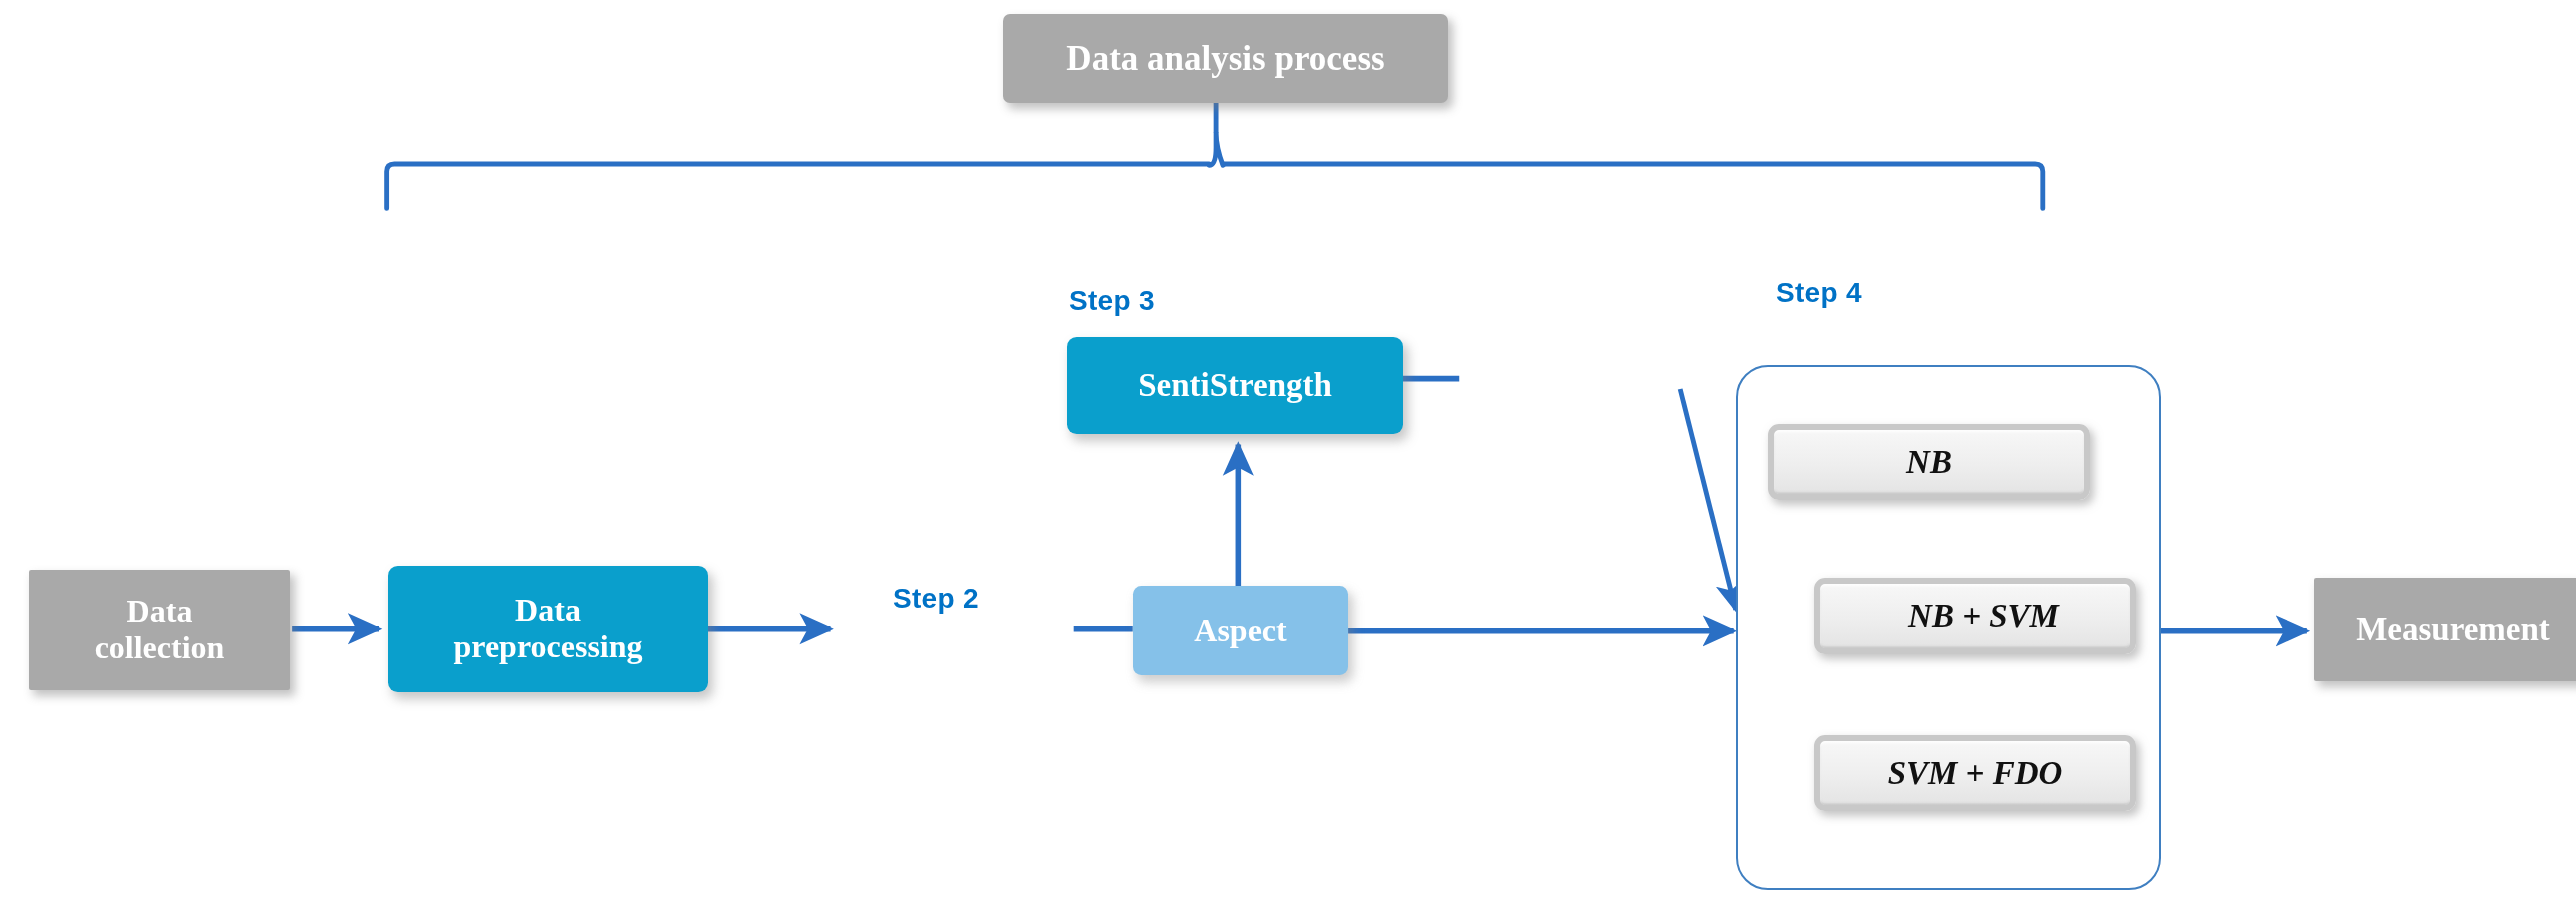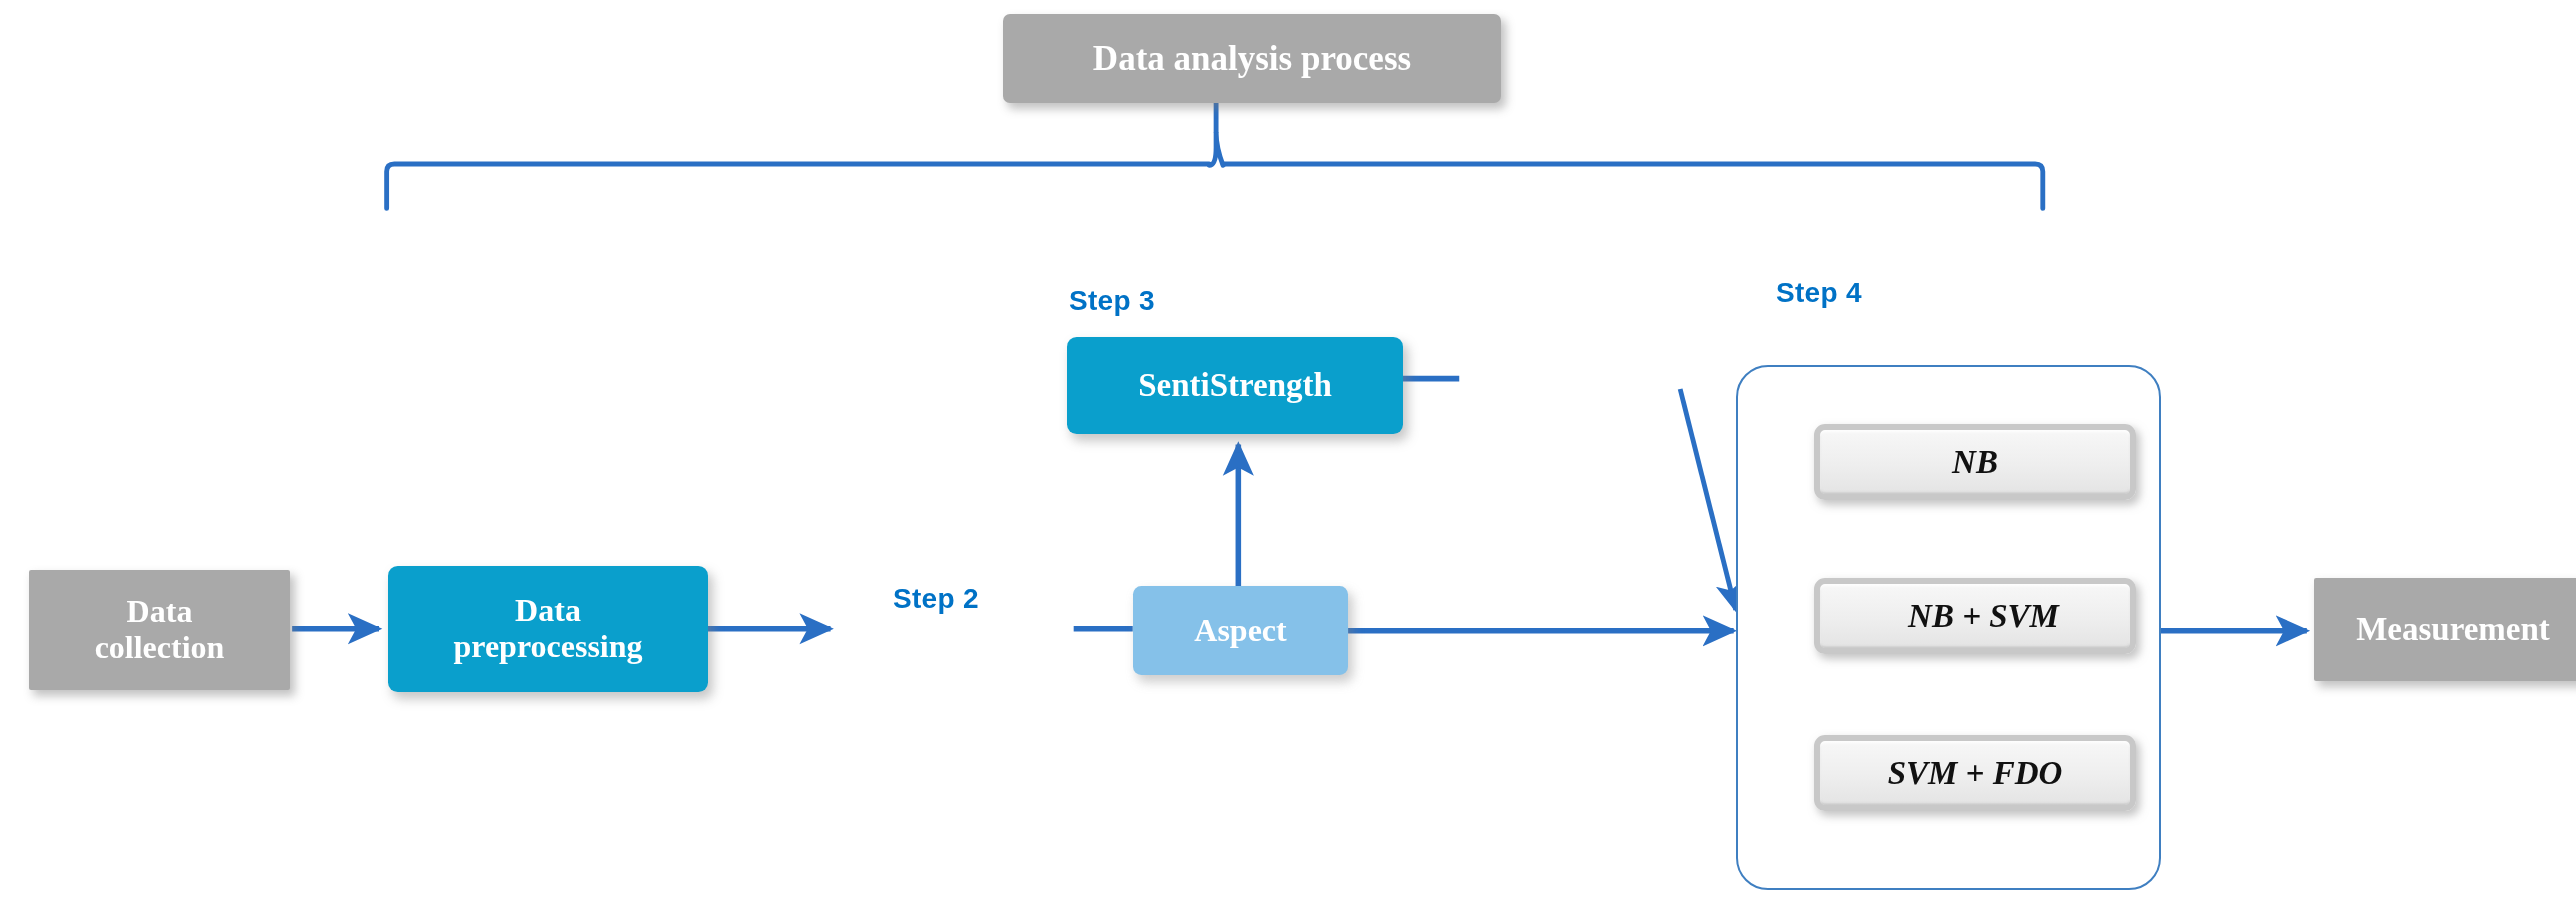--- a/index.html
+++ b/index.html
@@ -136,21 +136,21 @@
 
     <line x1="2018" y1="545" x2="2100" y2="545" stroke="#2a6fc4" stroke-width="8"></line>
 
     <line x1="2418" y1="560" x2="2498" y2="878" stroke="#2a6fc4" stroke-width="7" marker-end="url(#arrowhead)"></line>
 
     <line x1="1940" y1="908" x2="2495" y2="908" stroke="#2a6fc4" stroke-width="8" marker-end="url(#arrowhead)"></line>
 
     <line x1="3110" y1="908" x2="3320" y2="908" stroke="#2a6fc4" stroke-width="8" marker-end="url(#arrowhead)"></line>
   </svg>
 
-  <div class="node node-gray" style="left:1003px; top:14px; width:498px; height:89px; font-size:35px;">
+  <div class="node node-gray" style="left:1003px; top:14px; width:445px; height:89px; font-size:35px;">
     <span>Data analysis process</span>
   </div>
 
   <div class="step-label" style="left:448px; top:520px;margin-top:40px;">Step 1</div>
 
   <div class="step-label" style="left:893px; top:539px;margin-top:44px;">Step 2</div>
 
   <div class="step-label" style="left:1069px; top:285px;">Step 3</div>
 
   <div class="step-label" style="left:1776px; top:277px;">Step 4</div>
@@ -171,21 +171,21 @@
   </div>
 
   <div class="node node-cyan" style="left:1067px; top:337px; width:336px; height:97px; font-size:33px;">
     <span>SentiStrength</span>
   </div>
 
 
   <div class="step4-container" style="left:1736px; top:365px; width:425px; height:525px;">
   </div>
 
-  <div class="chip" style="left:1814px; top:424px; width:322px; height:76px;">
+  <div class="chip" style="left:1768px; top:424px; width:322px; height:76px;">
     <span>NB</span>
   </div>
 
   <div class="chip" style="left:1814px; top:578px; width:322px; height:76px;padding-left:17px;">
     <span>NB + SVM</span>
   </div>
 
   <div class="chip" style="left:1814px; top:735px; width:322px; height:76px;">
     <span>SVM + FDO</span>
   </div>

